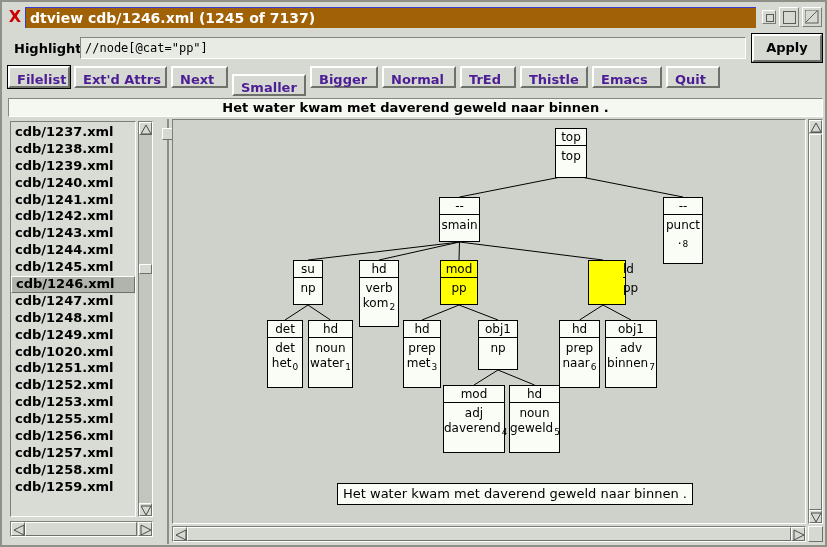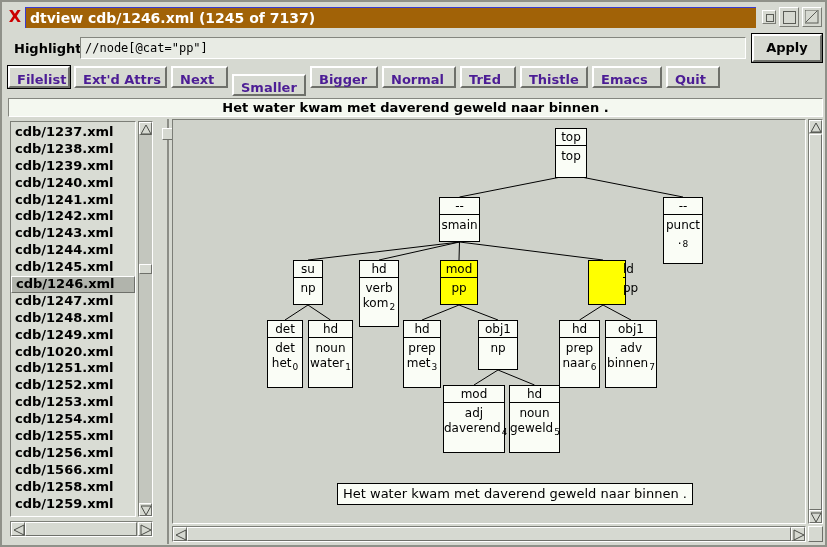--- a/index.html
+++ b/index.html
@@ -494,24 +494,23 @@
         <div class="file-item">cdb/1244.xml</div>
         <div class="file-item">cdb/1245.xml</div>
         <div class="file-item selected">cdb/1246.xml</div>
         <div class="file-item">cdb/1247.xml</div>
         <div class="file-item">cdb/1248.xml</div>
         <div class="file-item">cdb/1249.xml</div>
         <div class="file-item">cdb/1020.xml</div>
         <div class="file-item">cdb/1251.xml</div>
         <div class="file-item">cdb/1252.xml</div>
         <div class="file-item">cdb/1253.xml</div>
-        <div class="file-item">cdb/1254.xml</div>
         <div class="file-item">cdb/1255.xml</div>
         <div class="file-item">cdb/1256.xml</div>
-        <div class="file-item">cdb/1566.xml</div>
+        <div class="file-item">cdb/1257.xml</div>
         <div class="file-item">cdb/1258.xml</div>
         <div class="file-item">cdb/1259.xml</div>
       </div>
 
     <div id="fl-vscroll">
       <div class="sb-arrow" style="left:0px; top:0px;">
         <svg width="11" height="11">
             <polygon points="5,1 10,10 0,10" fill="none" stroke="#4a4c47" stroke-width="1"></polygon>
           </svg>
       </div>

